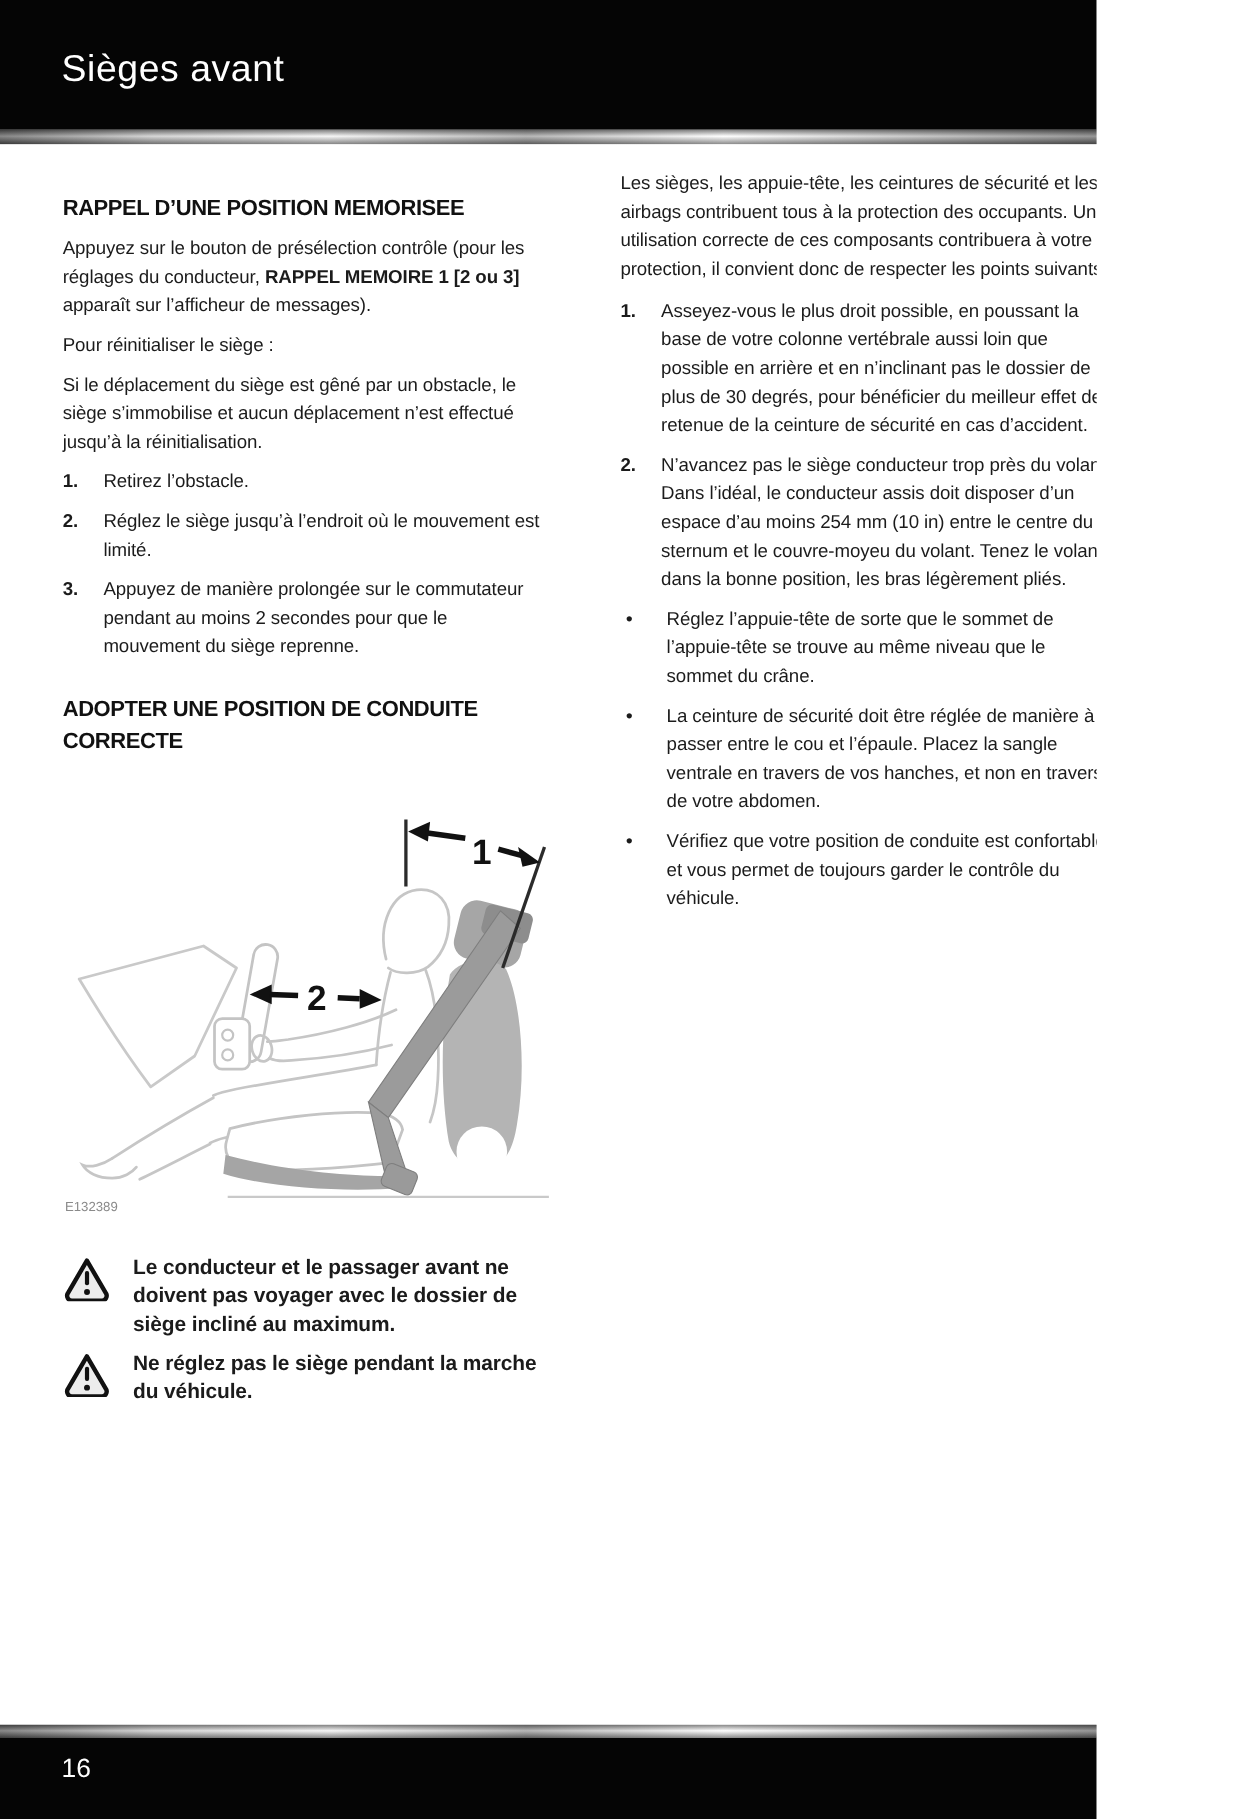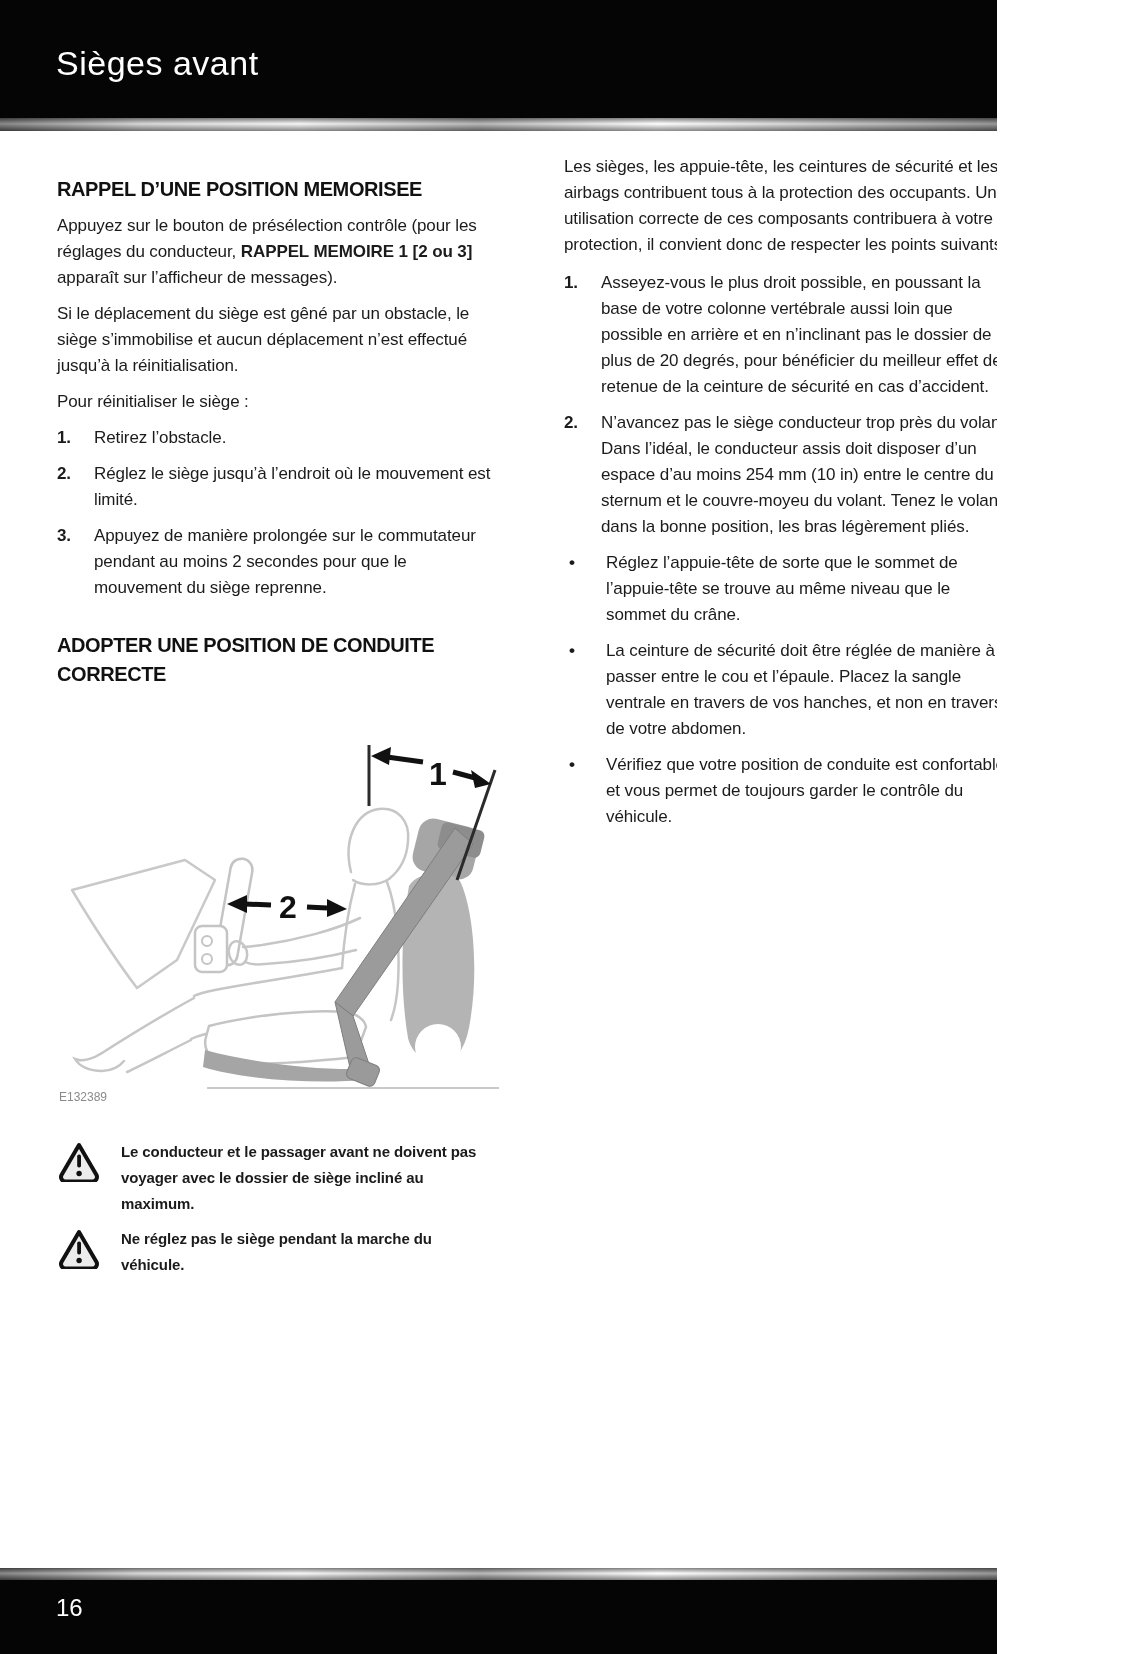--- a/index.html
+++ b/index.html
@@ -44,37 +44,37 @@
   .step .txt { flex:1; }
   .bul { display:flex; margin-bottom:10px; font-size:17px; line-height:26px; letter-spacing:-0.1px; }
   .bul .dot { flex:0 0 37px; padding-left:5px; font-weight:700; }
   .bul .txt { flex:1; }
 
   .figure { margin-top:12px; width:450px; height:395px; }
 
   .warnings { margin-top:30px; }
   .warn { display:flex; margin-bottom:9px; }
   .warn .icon-cell { flex:0 0 64px; padding-top:3px; }
-  .warn .txt { flex:1; font-weight:700; font-size:15px; line-height:26px; letter-spacing:-0.1px; }
+  .warn .txt { flex:1; font-weight:700; font-size:19px; line-height:26px; letter-spacing:-0.1px; }
 </style>
 </head>
 <body>
 
 <div class="page">
 
   <div class="header-bar"></div>
   <div class="header-title">Sièges avant</div>
   <div class="metal metal-top"></div>
 
   <div class="col col-left">
     <div class="h-sec h-first">RAPPEL D’UNE POSITION MEMORISEE</div>
     <p class="body"><span>Appuyez sur le bouton de présélection contrôle (pour les réglages du conducteur, </span><span class="b">RAPPEL MEMOIRE 1 [2 ou 3]</span><span> apparaît sur l’afficheur de messages).</span></p>
 
+    <p class="body">Pour réinitialiser le siège :</p>
     <p class="body">Si le déplacement du siège est gêné par un obstacle, le siège s’immobilise et aucun déplacement n’est effectué jusqu’à la réinitialisation.</p>
-    <p class="body">Pour réinitialiser le siège :</p>
 
     <div class="step">
       <span class="num">1.</span>
       <span class="txt">Retirez l’obstacle.</span>
     </div>
     <div class="step">
       <span class="num">2.</span>
       <span class="txt">Réglez le siège jusqu’à l’endroit où le mouvement est limité.</span>
     </div>
     <div class="step">
@@ -171,21 +171,21 @@
         <span class="txt">Ne réglez pas le siège pendant la marche du véhicule.</span>
       </div>
     </div>
   </div>
 
   <div class="col col-right">
     <p class="body" style="margin-bottom:12px;">Les sièges, les appuie-tête, les ceintures de sécurité et les airbags contribuent tous à la protection des occupants. Une utilisation correcte de ces composants contribuera à votre protection, il convient donc de respecter les points suivants :</p>
 
     <div class="step">
       <span class="num">1.</span>
-      <span class="txt">Asseyez-vous le plus droit possible, en poussant la base de votre colonne vertébrale aussi loin que possible en arrière et en n’inclinant pas le dossier de plus de 20 degrés, pour bénéficier du meilleur effet de retenue de la ceinture de sécurité en cas d’accident.</span>
+      <span class="txt">Asseyez-vous le plus droit possible, en poussant la base de votre colonne vertébrale aussi loin que possible en arrière et en n’inclinant pas le dossier de plus de 30 degrés, pour bénéficier du meilleur effet de retenue de la ceinture de sécurité en cas d’accident.</span>
     </div>
     <div class="step">
       <span class="num">2.</span>
       <span class="txt">N’avancez pas le siège conducteur trop près du volant. Dans l’idéal, le conducteur assis doit disposer d’un espace d’au moins 254 mm (10 in) entre le centre du sternum et le couvre-moyeu du volant. Tenez le volant dans la bonne position, les bras légèrement pliés.</span>
     </div>
 
     <div class="bul">
       <span class="dot">•</span>
       <span class="txt">Réglez l’appuie-tête de sorte que le sommet de l’appuie-tête se trouve au même niveau que le sommet du crâne.</span>
     </div>

